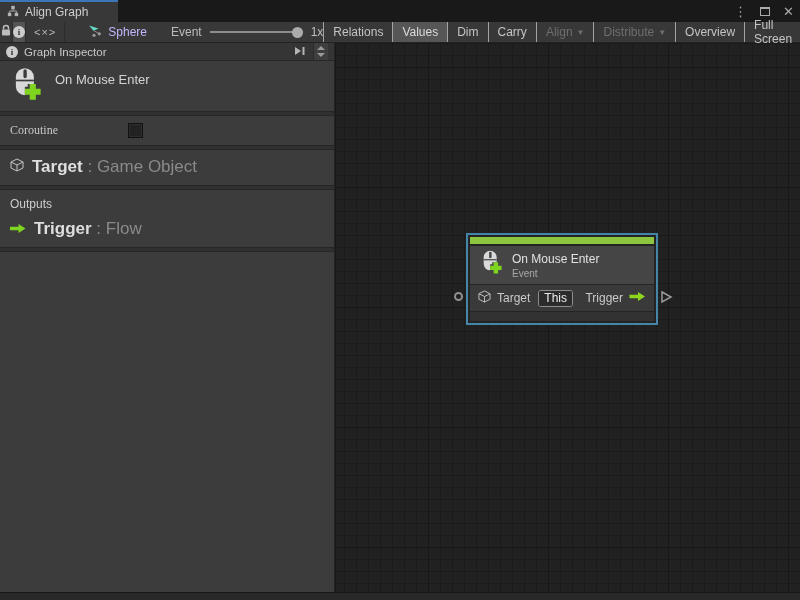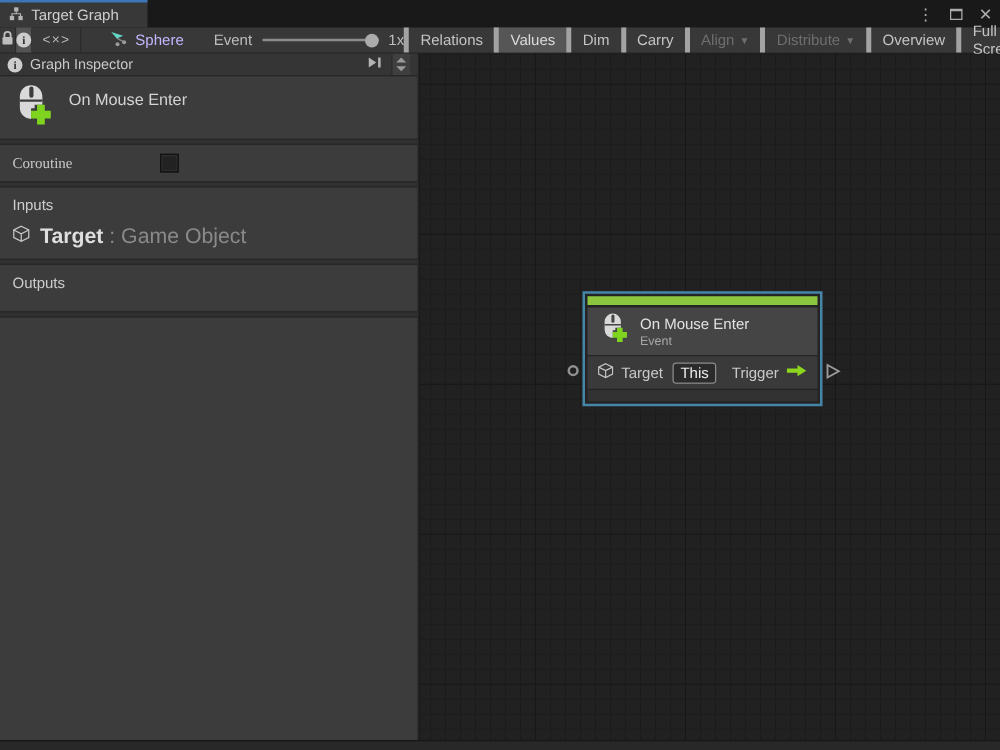--- a/index.html
+++ b/index.html
@@ -31,21 +31,21 @@
   .code-btn{width:70px;}
   .code-glyph{color:#b9b9b9;font-size:11px;letter-spacing:1px;}
   .info-circle{width:12px;height:12px;border-radius:50%;background:#cdcdcd;color:#2e2e2e;
                font-size:9px;font-weight:bold;display:flex;align-items:center;justify-content:center;font-family:"Liberation Serif",serif;}
   .graphref{display:flex;align-items:center;gap:6px;padding:0 10px;margin-left:13px;color:#c4b5fd;}
   .zoomgrp{display:flex;align-items:center;margin-left:14px;gap:8px;color:#bdbdbd;}
   .slider{position:relative;width:93px;height:21px;display:flex;align-items:center;}
   .slider .track{width:100%;height:2px;background:#8d8d8d;}
   .slider .handle{position:absolute;right:0;top:5px;width:11px;height:11px;border-radius:50%;background:#ababab;}
   .tb-right{margin-left:auto;display:flex;align-items:stretch;}
-  .tb-right .tb-btn{border-left:4px solid #a3a3a3;border-right:none;padding:0 9px;gap:4px;}
+  .tb-right .tb-btn{border-left:1px solid #a3a3a3;border-right:none;padding:0 9px;gap:4px;}
   .tb-btn.active{background:#565656;color:#dcdcdc;}
   .tb-btn.disabled{color:#6e6e6e;}
   .dd-arrow{font-size:8px;line-height:1;margin-top:1px;}
 
   
   .inspector{position:absolute;top:43px;left:0;width:335px;height:549px;background:#3c3c3c;
              border-right:1px solid #232323;}
   .insp-header{height:18px;background:#353535;border-bottom:1px solid #262626;display:flex;
                align-items:center;gap:6px;padding:0 6px;font-size:11.5px;color:#c9c9c9;}
   .insp-header .spacer{flex:1;}
@@ -101,21 +101,21 @@
 <div class="tabbar">
   <div class="tab">
     <span>
       <svg width="12" height="12" viewBox="0 0 14 14">
         <rect x="5" y="1" width="4" height="4" fill="#b4b4b4"></rect>
         <rect x="1" y="9" width="4" height="4" fill="#b4b4b4"></rect>
         <rect x="9" y="9" width="4" height="4" fill="#b4b4b4"></rect>
         <path d="M7 5v2M3 9V7h8v2" stroke="#b4b4b4" fill="none"></path>
       </svg>
     </span>
-    <span>Target Graph</span>
+    <span>Align Graph</span>
   </div>
   <div class="win-controls">
     <span class="kebab">⋮</span>
     <span class="maxbox"></span>
     <span class="closex">✕</span>
   </div>
 </div>
 
 <div class="toolbar">
   <div class="tb-btn left-sq">
@@ -214,37 +214,45 @@
   <div class="divider"></div>
 
   <div class="coroutine-row">
     <span class="lbl">Coroutine</span>
     <span class="checkbox"></span>
   </div>
 
   <div class="divider"></div>
 
   <div class="iosect">
-    <div class="sect-h">Inputs</div>
     <div class="iorow">
       <span>
         <svg width="14" height="14" viewBox="0 0 14 14">
           <path d="M7 1 L13 4 L13 10 L7 13 L1 10 L1 4 Z" fill="none" stroke="#c6c6c6"></path>
           <path d="M1 4 L7 7 L13 4 M7 7 V13" fill="none" stroke="#c6c6c6"></path>
         </svg>
       </span>
       <span><b class="pname">Target</b>
       <span class="ptype">: Game Object</span></span>
     </div>
   </div>
 
   <div class="divider"></div>
 
   <div class="iosect">
     <div class="sect-h">Outputs</div>
+    <div class="iorow">
+      <span>
+        <svg width="16" height="11" viewBox="0 0 16 11">
+          <path d="M0 3.8h8.5V1l7 4.5-7 4.5V7.2H0z" fill="#7fd41f"></path>
+        </svg>
+      </span>
+      <span><b class="pname">Trigger</b>
+      <span class="ptype">: Flow</span></span>
+    </div>
   </div>
 
   <div class="divider"></div>
 </div>
 
 <div class="graph">
 
   <div class="node">
     <div class="node-accent"></div>
     <div class="node-header">

